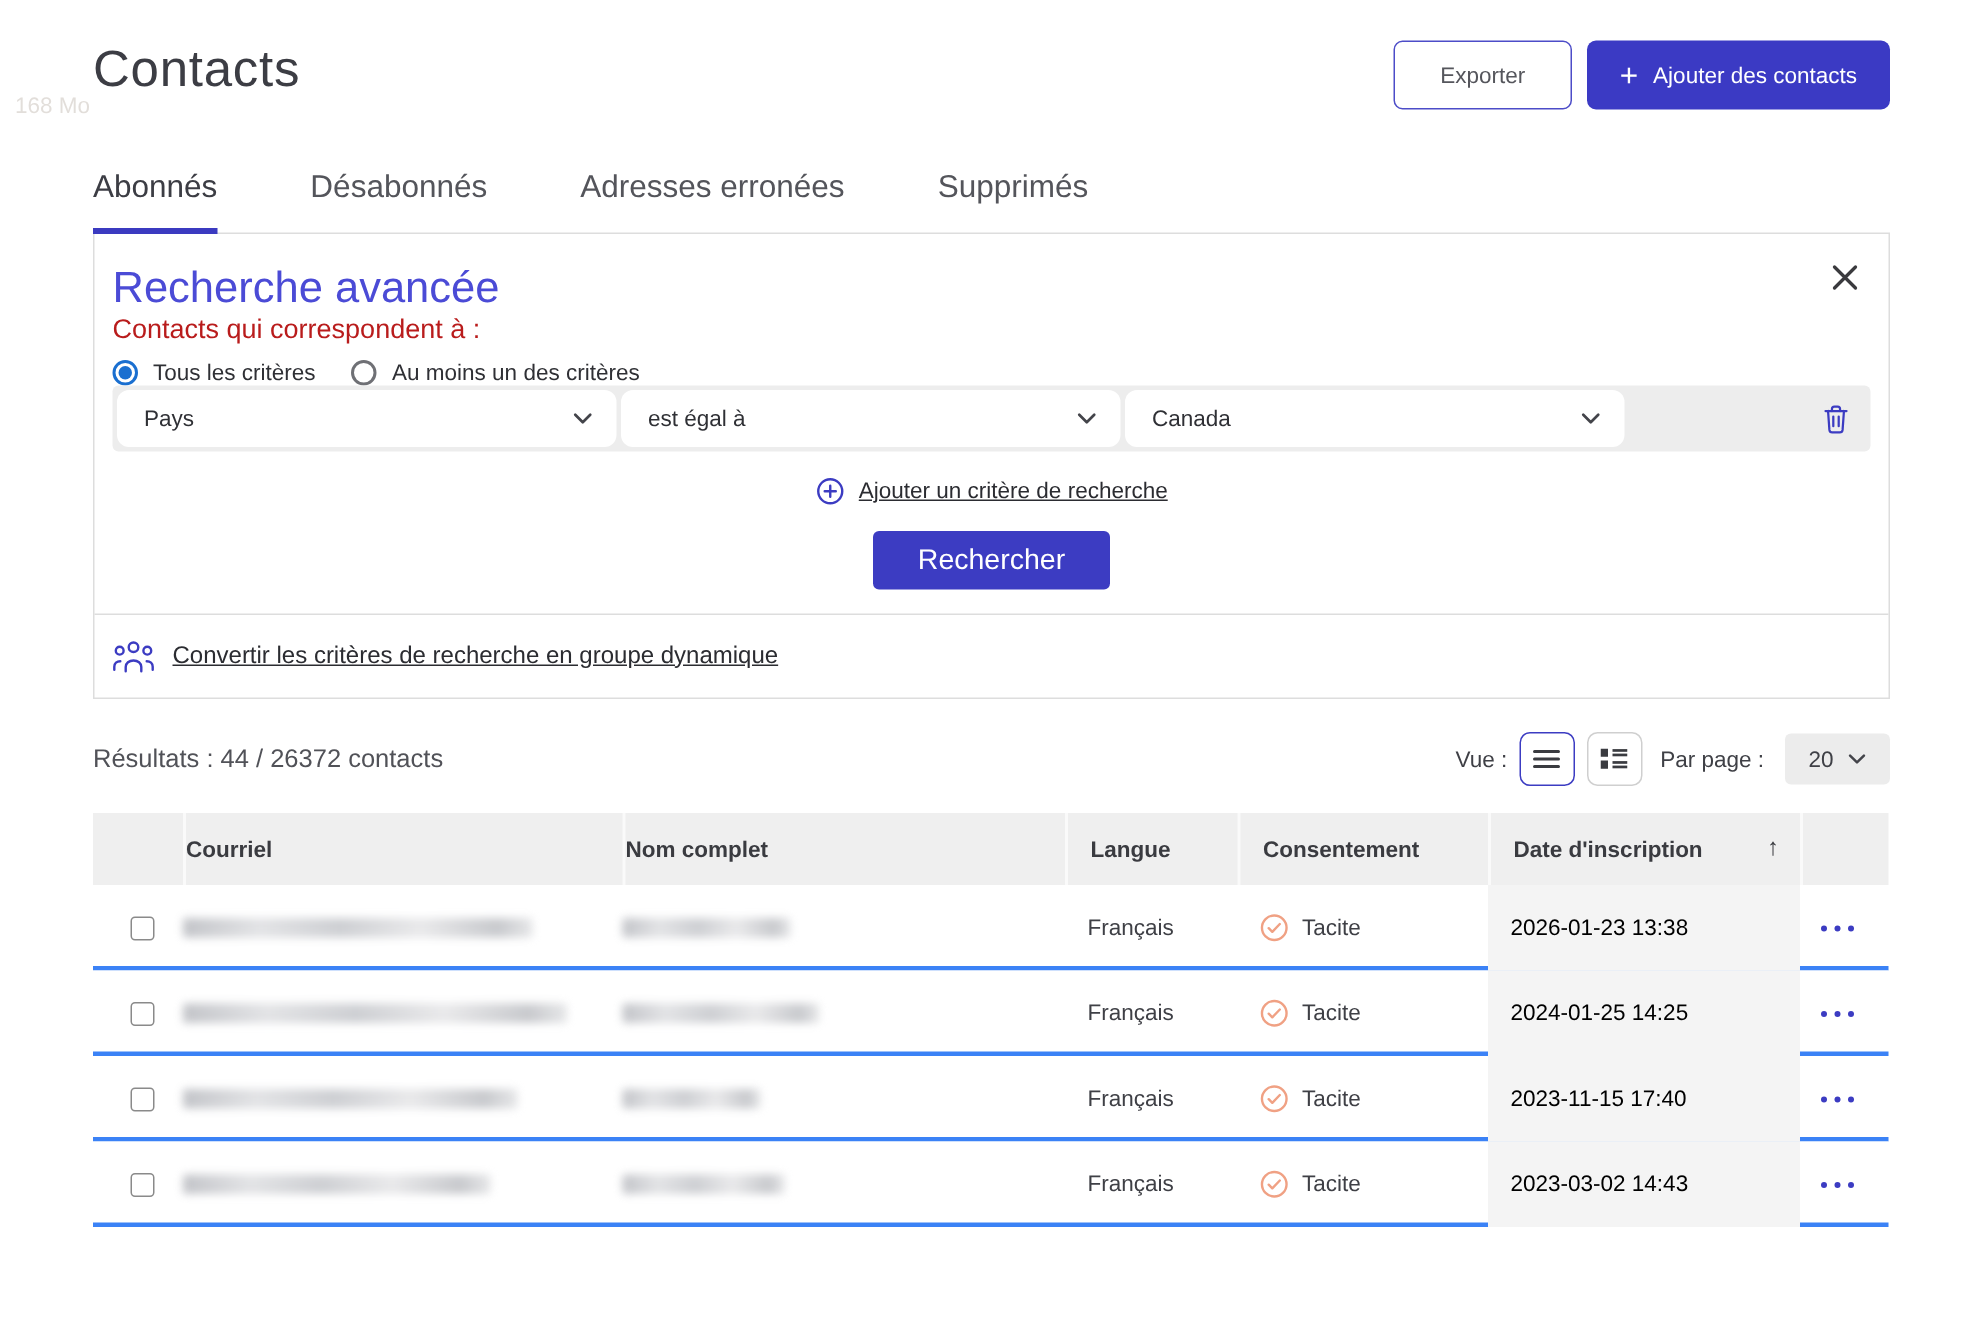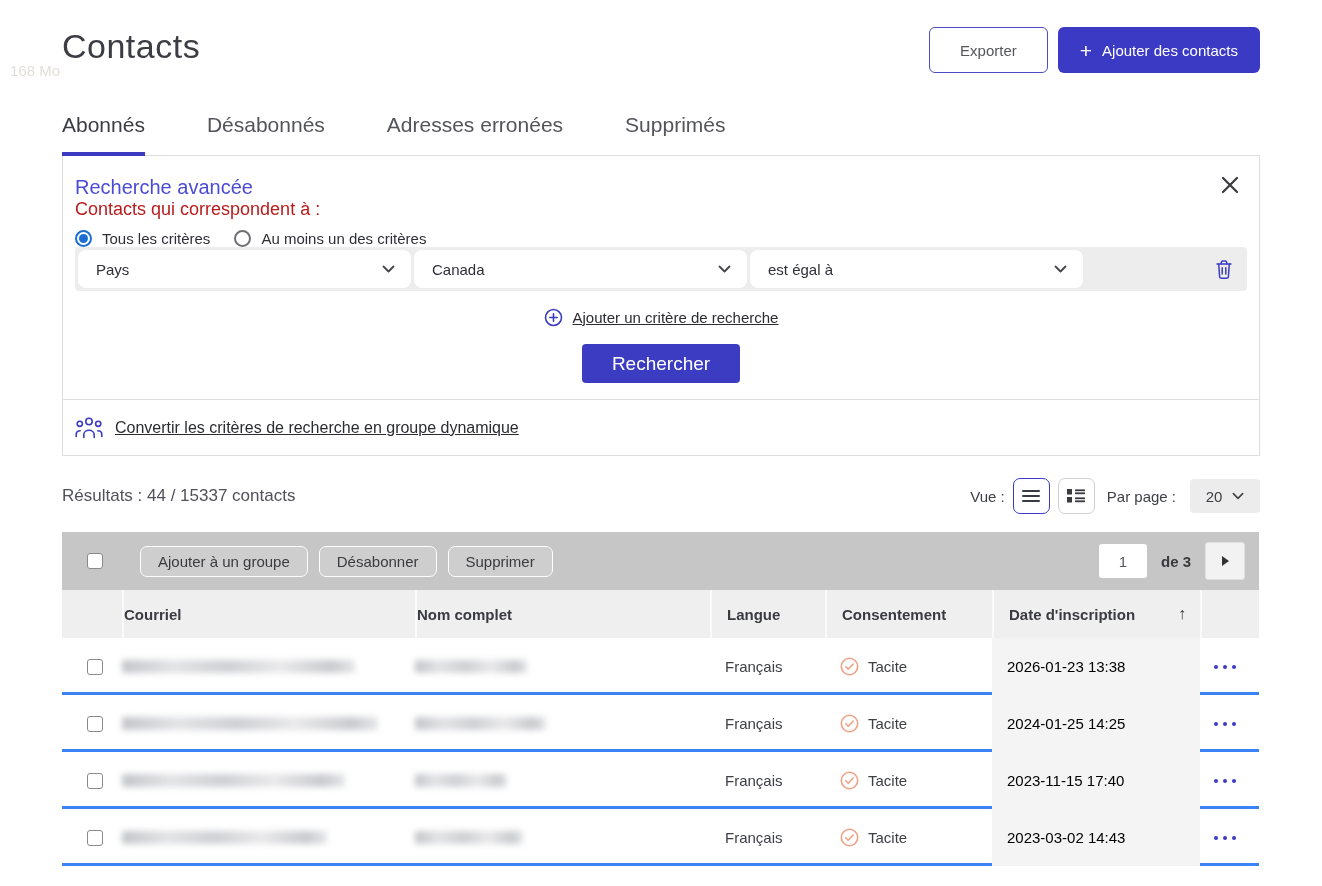--- a/index.html
+++ b/index.html
@@ -21,21 +21,21 @@
 
   
   .tabs { display:flex; gap:62px; padding:0 62px; margin-top:40px; position:relative; height:42px; }
   .tab { font-size:21px; color:#54555b; padding-bottom:14px; position:relative; cursor:pointer; }
   .tab.active { color:#3c3d44; }
   .tab.active::after { content:""; position:absolute; left:0; right:0; bottom:-1px; height:4px; background:#3b3ac0; }
 
   
   .panel { margin:0 62px; border:1px solid #ddd; background:#fff; }
   .panel-search { position:relative; padding:18px 12px 16px 12px; border-bottom:1px solid #ddd; }
-  .panel-title { font-size:20px; font-weight:400; color:#4b4bd6; margin-top:2px; }
+  .panel-title { font-size:29px; font-weight:400; color:#4b4bd6; margin-top:2px; }
   .close-x { position:absolute; top:18px; right:18px; width:22px; height:22px; cursor:pointer; }
   .close-x svg { display:block; }
   .match-label { font-size:18px; color:#b91c1c; }
   .radios { display:flex; gap:24px; margin-top:10px; align-items:flex-end; }
   .radio-opt { display:flex; align-items:center; gap:10px; font-size:15px; color:#2f3035; cursor:pointer; }
   .radio { width:17px; height:17px; border-radius:50%; border:2px solid #6f7075; position:relative; background:#fff; }
   .radio.checked { border-color:#1a6fd0; }
   .radio.checked::after { content:""; position:absolute; inset:2px; border-radius:50%; background:#1a6fd0; }
 
   .criteria-row { background:#ededed; border-radius:4px; height:44px;
@@ -156,27 +156,27 @@
       </div>
 
       <div class="criteria-row">
         <div class="select">
           <span>Pays</span>
           <svg width="13" height="8" viewBox="0 0 13 8" fill="none">
               <path d="M1.5 1.5L6.5 6.5l5-5" stroke="#43444a" stroke-width="1.8" stroke-linecap="round" stroke-linejoin="round"></path>
             </svg>
         </div>
         <div class="select">
-          <span>Canada</span>
+          <span>est égal à</span>
           <svg width="13" height="8" viewBox="0 0 13 8" fill="none">
               <path d="M1.5 1.5L6.5 6.5l5-5" stroke="#43444a" stroke-width="1.8" stroke-linecap="round" stroke-linejoin="round"></path>
             </svg>
         </div>
         <div class="select">
-          <span>est égal à</span>
+          <span>Canada</span>
           <svg width="13" height="8" viewBox="0 0 13 8" fill="none">
               <path d="M1.5 1.5L6.5 6.5l5-5" stroke="#43444a" stroke-width="1.8" stroke-linecap="round" stroke-linejoin="round"></path>
             </svg>
         </div>
         <div class="trash-btn">
           <svg width="18" height="21" viewBox="0 0 18 21" fill="none" stroke="#3c3cc2" stroke-width="1.5" stroke-linecap="round">
             <path d="M2 5h14"></path>
               <path d="M6.3 5V3.6A1.6 1.6 0 017.9 2h2.2a1.6 1.6 0 011.6 1.6V5"></path>
             <path d="M3.7 5l.9 12.6A1.9 1.9 0 006.5 19.3h5a1.9 1.9 0 001.9-1.7L14.3 5"></path>
             <path d="M7.2 8.7v6.4M10.8 8.7v6.4"></path>
@@ -204,21 +204,21 @@
         <circle cx="4.8" cy="7.8" r="2.6"></circle>
         <path d="M1.2 20.5v-2c0-2.2 1.7-3.7 4-3.7"></path>
         <circle cx="23.2" cy="7.8" r="2.6"></circle>
         <path d="M26.8 20.5v-2c0-2.2-1.7-3.7-4-3.7"></path>
       </svg>
       <a>Convertir les critères de recherche en groupe dynamique</a>
     </div>
   </div>
 
   <div class="results-row">
-    <div class="results-text">Résultats : 44 / 15337 contacts</div>
+    <div class="results-text">Résultats : 44 / 26372 contacts</div>
     <div class="results-right">
       <span>Vue :</span>
       <div class="view-btn active">
         <svg width="18" height="14" viewBox="0 0 18 14" stroke="#3a3b40" stroke-width="2" stroke-linecap="round">
             <path d="M1 2h16M1 7h16M1 12h16"></path>
           </svg>
       </div>
       <div class="view-btn">
         <svg width="18" height="14" viewBox="0 0 18 14" fill="#3a3b40">
           <rect x="0" y="0" width="5" height="5.5"></rect>
@@ -233,35 +233,20 @@
       <div class="perpage-select">
         <span>20</span>
         <svg width="12" height="8" viewBox="0 0 13 8" fill="none">
             <path d="M1.5 1.5L6.5 6.5l5-5" stroke="#43444a" stroke-width="1.8" stroke-linecap="round" stroke-linejoin="round"></path>
           </svg>
       </div>
     </div>
   </div>
 
   <div class="table-wrap">
-    <div class="action-bar">
-      <span class="checkbox"></span>
-      <div class="bar-buttons">
-        <button class="bar-btn">Ajouter à un groupe</button>
-        <button class="bar-btn">Désabonner</button>
-        <button class="bar-btn">Supprimer</button>
-      </div>
-      <div class="bar-right">
-        <input class="page-input" value="1" style="">
-        <span class="page-total">de 3</span>
-        <div class="next-btn">
-          <span class="next-tri"></span>
-        </div>
-      </div>
-    </div>
 
     <div class="grid thead">
       <div class="hcell h-check"></div>
       <div class="hcell h-email">Courriel</div>
       <div class="hcell h-name">Nom complet</div>
       <div class="hcell h-lang">Langue</div>
       <div class="hcell h-consent">Consentement</div>
       <div class="hcell h-date">
         <span>Date d'inscription</span>
         <span class="sort-arrow">↑</span>

